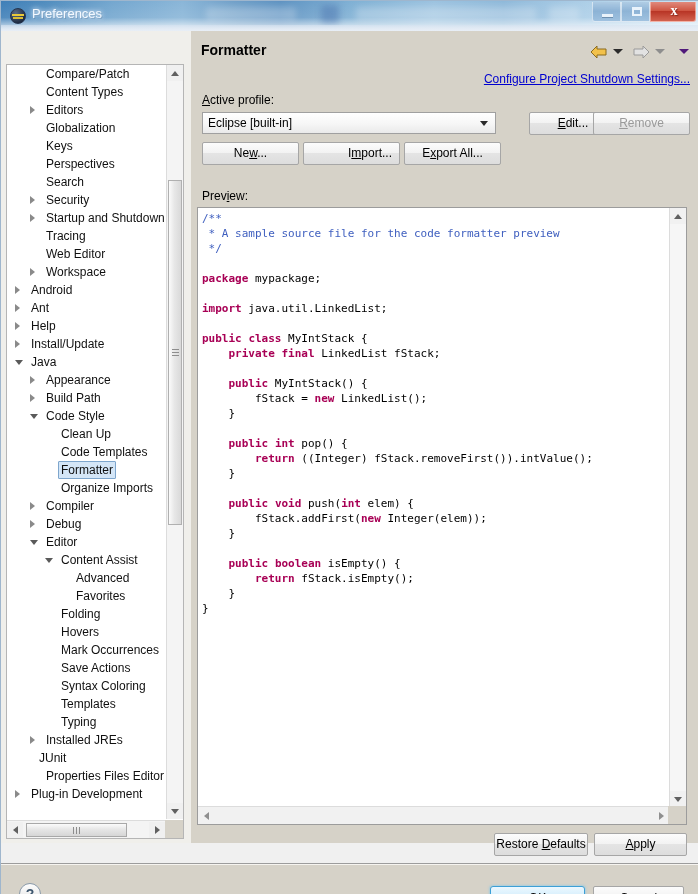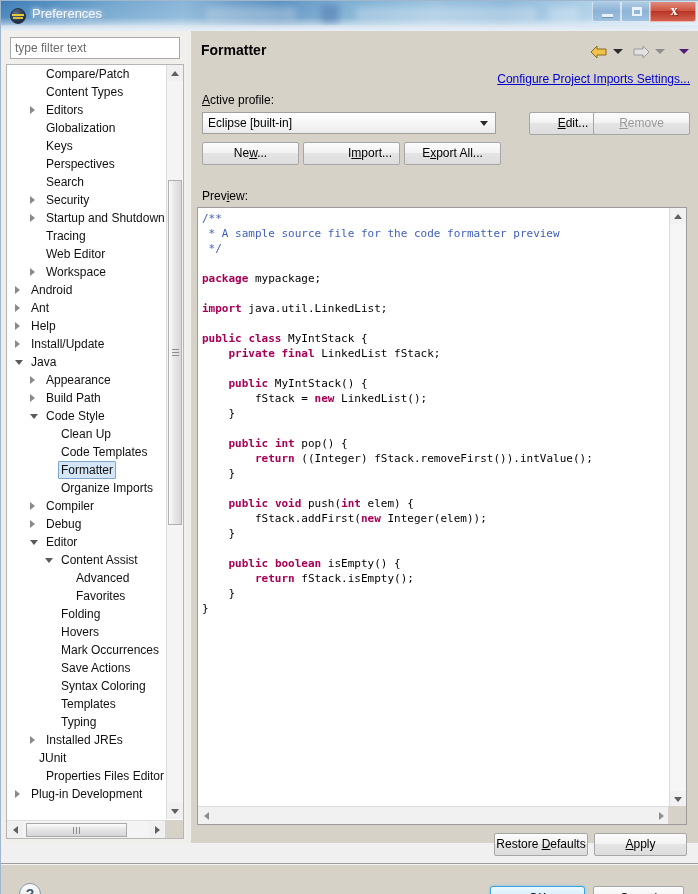--- a/index.html
+++ b/index.html
@@ -582,21 +582,20 @@
       </div>
       <div class="win-btn close">
         <span class="glyph-close">x</span>
       </div>
     </div>
   </div>
 
   <div id="dialog-body">
 
     <div id="left-pane">
-      <input id="filter-box" type="text" placeholder="type filter text" style="">
 
       <div id="tree-wrap">
         <div id="tree">
             <div class="tree-row"><span class="lbl" style="margin-left: 36px;">Compare/Patch</span></div>
             <div class="tree-row"><span class="lbl" style="margin-left: 36px;">Content Types</span></div>
             <div class="tree-row"><span class="arrow collapsed" style="left: 23px;"></span><span class="lbl" style="margin-left: 36px;">Editors</span></div>
             <div class="tree-row"><span class="lbl" style="margin-left: 36px;">Globalization</span></div>
             <div class="tree-row"><span class="lbl" style="margin-left: 36px;">Keys</span></div>
             <div class="tree-row"><span class="lbl" style="margin-left: 36px;">Perspectives</span></div>
             <div class="tree-row"><span class="lbl" style="margin-left: 36px;">Search</span></div>
@@ -677,21 +676,21 @@
           <span class="fwd-arrow">
             <svg width="16" height="14" viewBox="0 0 16 14">
               <polygon points="16,7 10,1 10,4 1,4 1,10 10,10 10,13" fill="#e2e2e2" stroke="#9a9a9a" stroke-width="1"></polygon>
             </svg>
           </span>
           <span class="dd-caret gray" style="left:64px;"></span>
           <span class="dd-caret purple" style="left:88px;"></span>
         </div>
       </div>
 
-      <div id="config-link">Configure Project Imports Settings...</div>
+      <div id="config-link">Configure Project Shutdown Settings...</div>
 
       <div id="active-profile-label">
         <span class="ul-char">A</span><span>ctive profile:</span>
       </div>
 
       <div id="profile-combo">
         <span>Eclipse [built-in]</span>
         <span class="combo-arrow"></span>
       </div>
 

